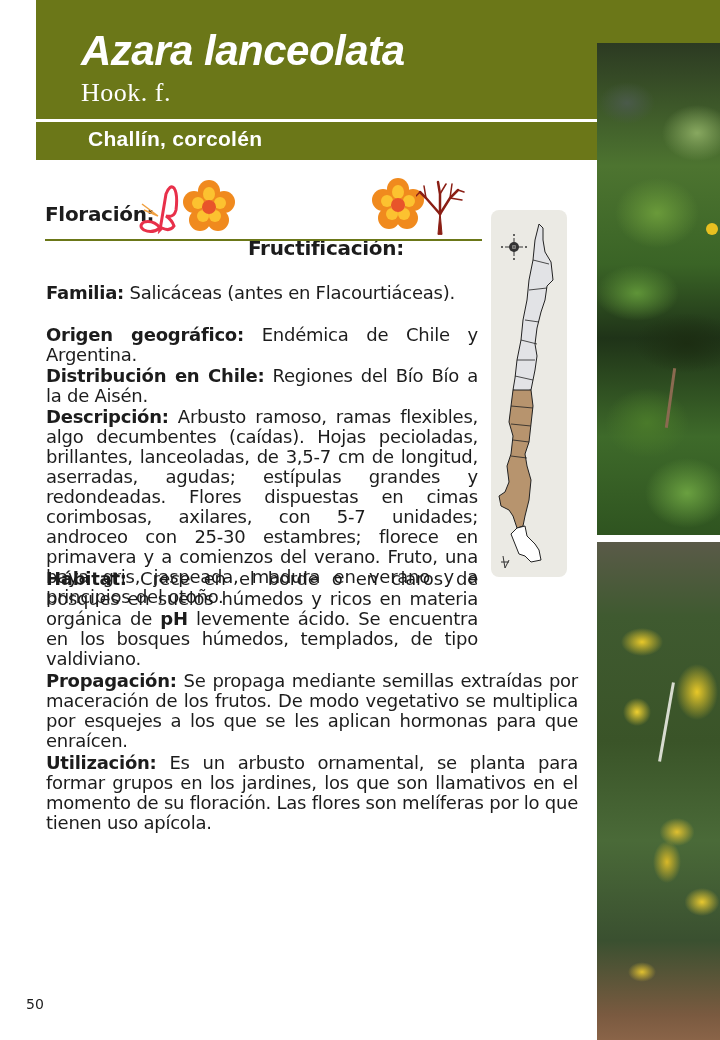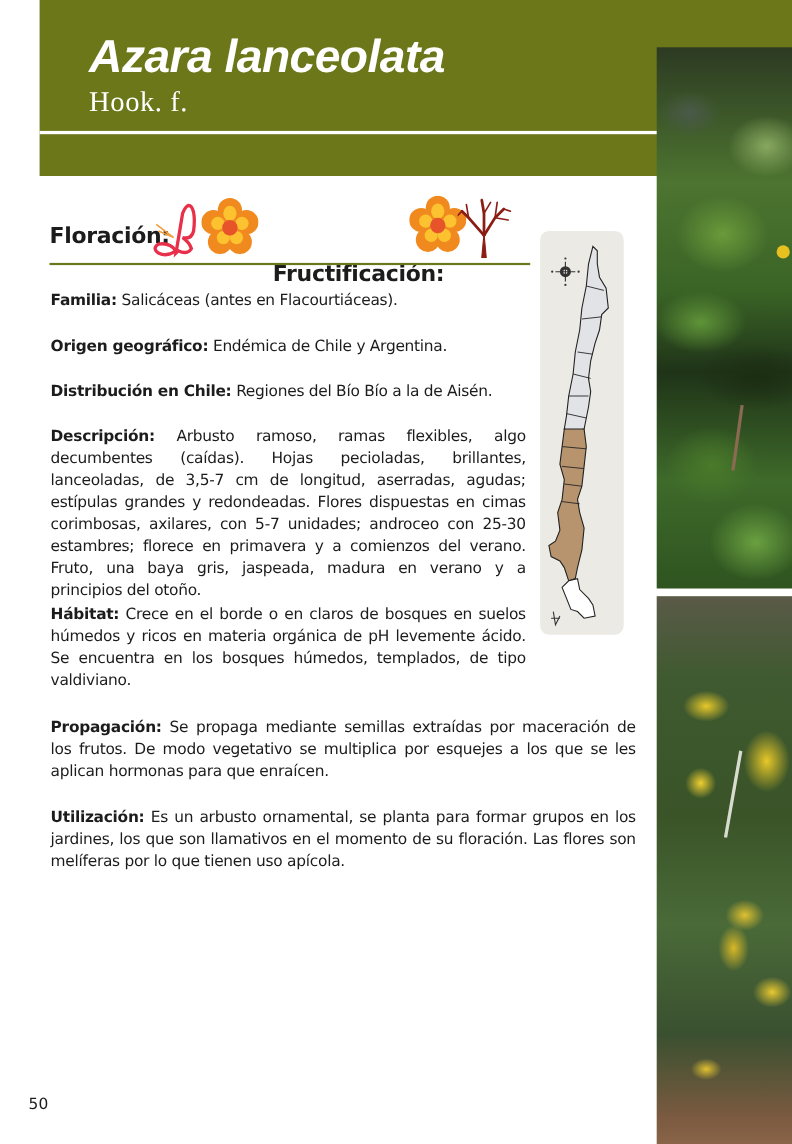--- a/index.html
+++ b/index.html
@@ -82,40 +82,42 @@
     position: absolute; left: 45px; top: 239px; width: 437px; height: 2px; background: #6b7718;
   }
 
   .map-card {
     position: absolute; left: 491px; top: 210px; width: 76px; height: 367px;
     background: #ebeae4; border-radius: 8px;
   }
 
   .content {
     position: absolute; left: 46px; width: 532px;
-    font-family: "DejaVu Sans", sans-serif; font-size: 14px; line-height: 20px; color: #1c1c1c;
+    font-family: "DejaVu Sans", sans-serif; font-size: 18px; line-height: 20px; color: #1c1c1c;
     letter-spacing: -0.25px;
+    margin-top: 20px;
   }
   .content.narrow { width: 432px; }
   .content p { text-align: justify; }
   .content .lbl { font-weight: bold; }
-  .content .bold-inline { font-weight: normal; }
+  .content .bold-inline { font-weight: bold; }
 
   .page-num {
     position: absolute; left: 26px; top: 997px;
     font-family: "DejaVu Sans", sans-serif; font-size: 14px; color: #1c1c1c; line-height: 1;
   }
 </style>
 </head>
 <body>
 
 <div class="header">
   <div class="sci-name">Azara lanceolata</div>
   <div class="author">Hook. f.</div>
   <div class="header-rule"></div>
+  <div class="common-name">Challín, corcolén</div>
 </div>
 
 <div class="photo photo-top">
   <div class="yellow-dot"></div>
   <div class="stem"></div>
 </div>
 <div class="photo photo-bottom">
   <div class="branch"></div>
 </div>
 

